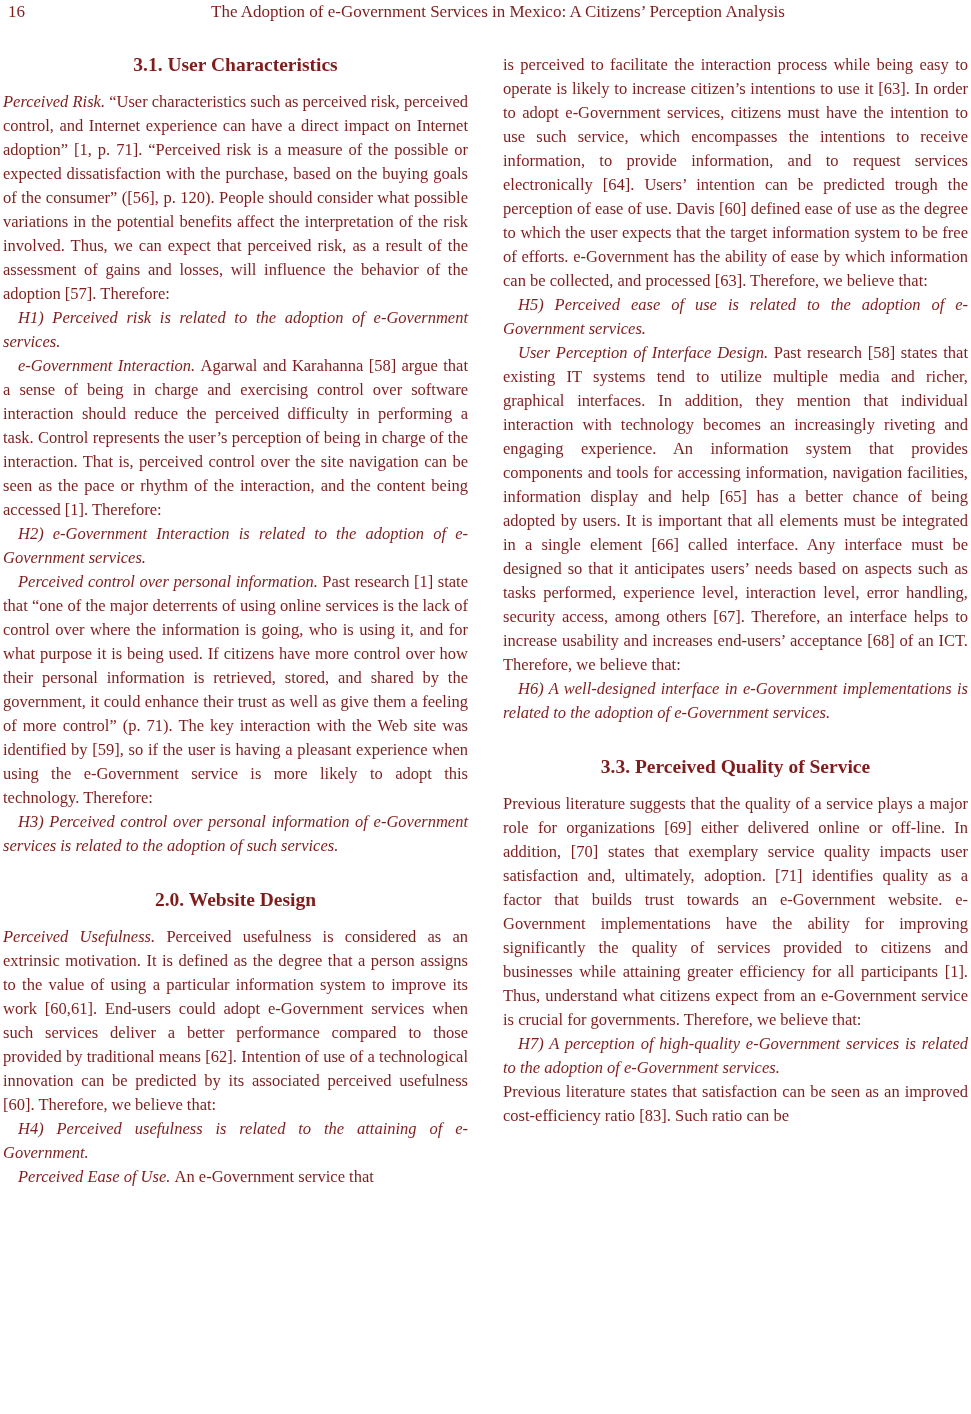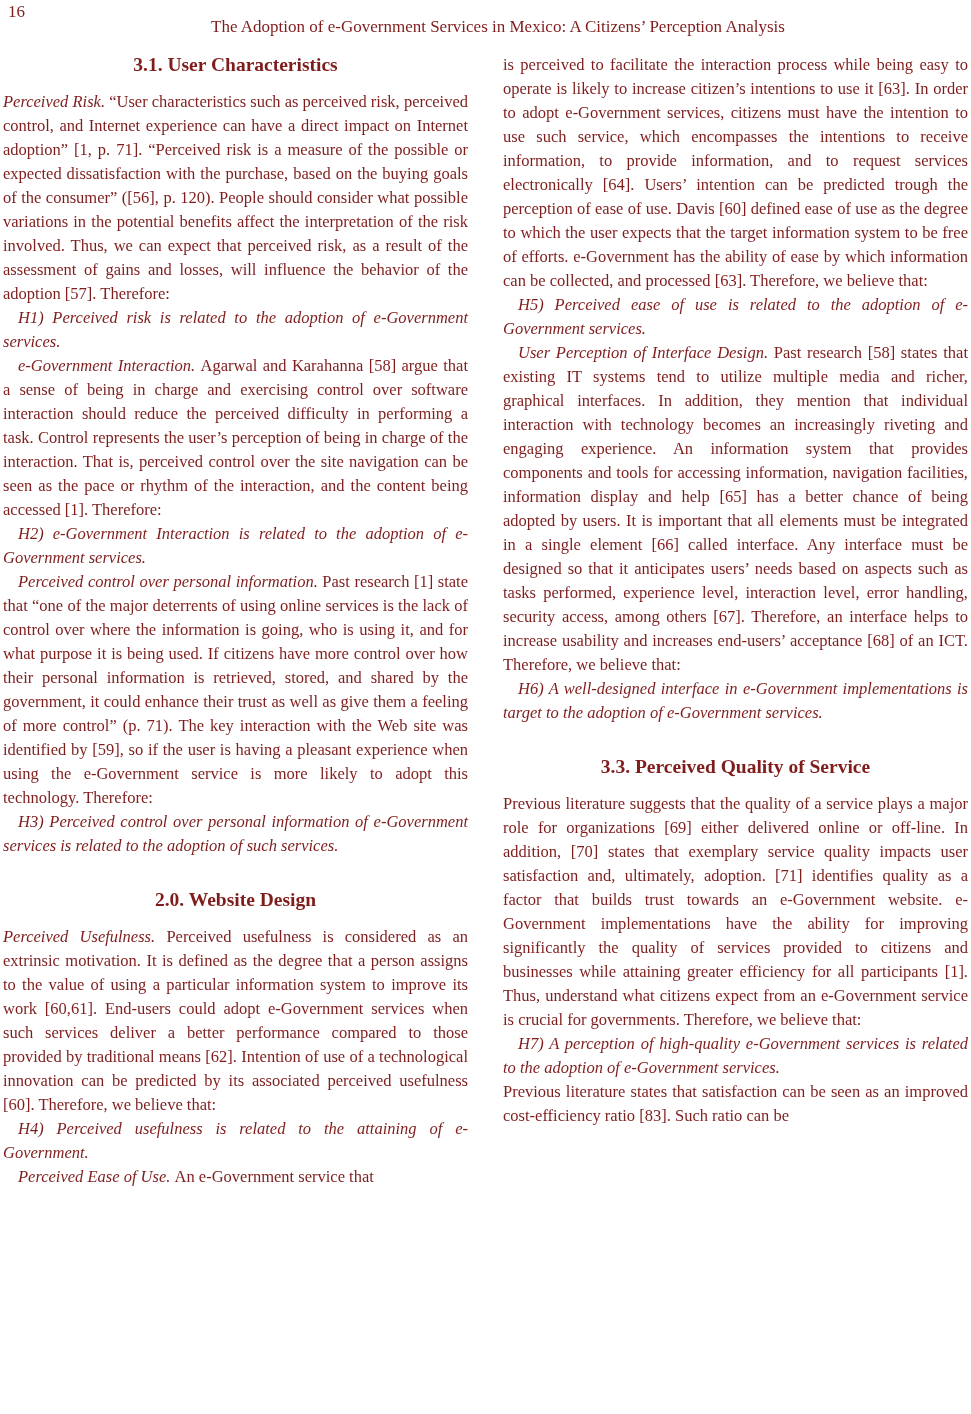--- a/index.html
+++ b/index.html
@@ -19,21 +19,21 @@
     top: 2px; left: 0; right: 0;
     height: 24px;
     font-size: 17px;
   }
   .page-number {
     position: absolute;
     left: 8px; top: 0;
   }
   .running-title {
     position: absolute;
-    left: 60px; right: 60px; top: 15px;
+    left: 60px; right: 60px; top: 0;
     text-align: center;
   }
   
   .body {
     position: absolute;
     top: 53px; left: 3px; right: 4px;
     display: flex;
     gap: 35px;
   }
   .col {
@@ -95,21 +95,21 @@
       <h2>2.0. Website Design</h2>
       <p class="para"><em class="lead">Perceived Usefulness. </em><span>Perceived usefulness is considered as an extrinsic motivation. It is defined as the degree that a person assigns to the value of using a particular information system to improve its work [60,61]. End-users could adopt e-Government services when such services deliver a better performance compared to those provided by traditional means [62]. Intention of use of a technological innovation can be predicted by its associated perceived usefulness [60]. Therefore, we believe that:</span></p>
       <p class="hyp">H4) Perceived usefulness is related to the attaining of e-Government.</p>
       <p class="para indent"><em class="lead">Perceived Ease of Use. </em><span>An e-Government service that</span></p>
     </div>
 
     <div class="col">
       <p class="para"><span>is perceived to facilitate the interaction process while being easy to operate is likely to increase citizen’s intentions to use it [63]. In order to adopt e-Government services, citizens must have the intention to use such service, which encompasses the intentions to receive information, to provide information, and to request services electronically [64]. Users’ intention can be predicted trough the perception of ease of use. Davis [60] defined ease of use as the degree to which the user expects that the target information system to be free of efforts. e-Government has the ability of ease by which information can be collected, and processed [63]. Therefore, we believe that:</span></p>
       <p class="hyp">H5) Perceived ease of use is related to the adoption of e-Government services.</p>
       <p class="para indent"><em class="lead">User Perception of Interface Design. </em><span>Past research [58] states that existing IT systems tend to utilize multiple media and richer, graphical interfaces. In addition, they mention that individual interaction with technology becomes an increasingly riveting and engaging experience. An information system that provides components and tools for accessing information, navigation facilities, information display and help [65] has a better chance of being adopted by users. It is important that all elements must be integrated in a single element [66] called interface. Any interface must be designed so that it anticipates users’ needs based on aspects such as tasks performed, experience level, interaction level, error handling, security access, among others [67]. Therefore, an interface helps to increase usability and increases end-users’ acceptance [68] of an ICT. Therefore, we believe that:</span></p>
-      <p class="hyp">H6) A well-designed interface in e-Government implementations is target to the adoption of e-Government services.</p>
+      <p class="hyp">H6) A well-designed interface in e-Government implementations is related to the adoption of e-Government services.</p>
       <h2>3.3. Perceived Quality of Service</h2>
       <p class="para"><span>Previous literature suggests that the quality of a service plays a major role for organizations [69] either delivered online or off-line. In addition, [70] states that exemplary service quality impacts user satisfaction and, ultimately, adoption. [71] identifies quality as a factor that builds trust towards an e-Government website. e-Government implementations have the ability for improving significantly the quality of services provided to citizens and businesses while attaining greater efficiency for all participants [1]. Thus, understand what citizens expect from an e-Government service is crucial for governments. Therefore, we believe that:</span></p>
       <p class="hyp">H7) A perception of high-quality e-Government services is related to the adoption of e-Government services.</p>
       <p class="para"><span>Previous literature states that satisfaction can be seen as an improved cost-efficiency ratio [83]. Such ratio can be</span></p>
     </div>
 
   </div>
 
   <div class="footer">
     <span>Copyright © 2013 SciRes.</span>

